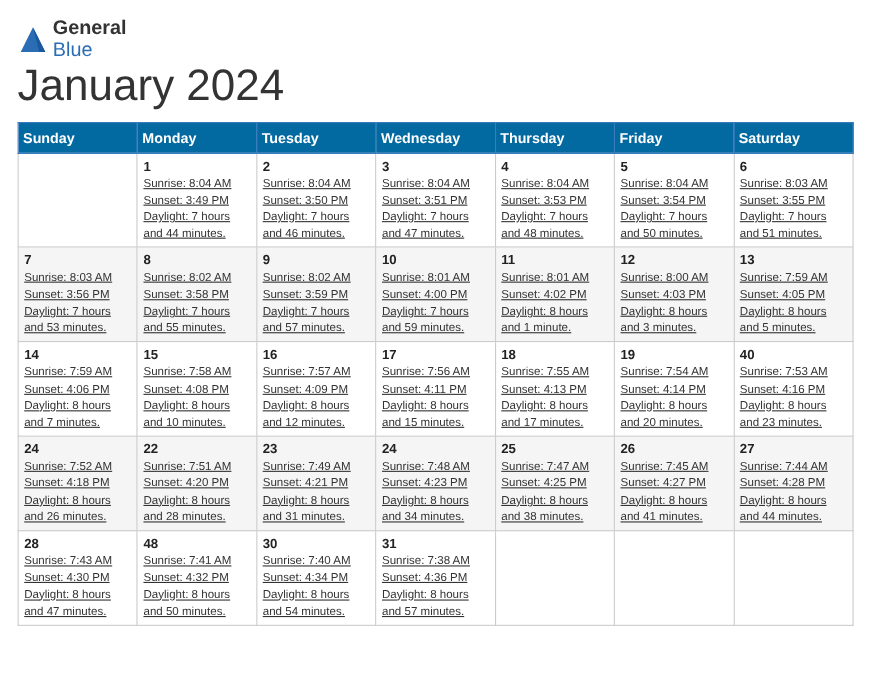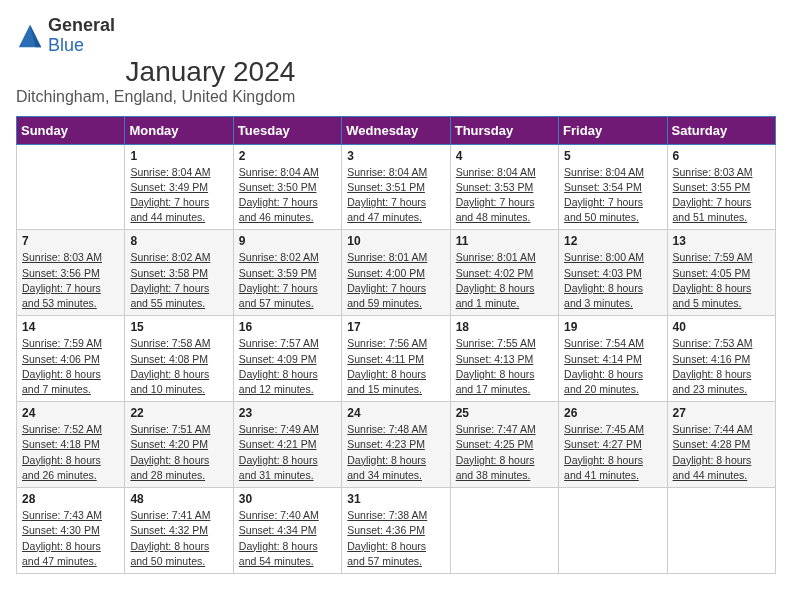--- a/index.html
+++ b/index.html
@@ -28,35 +28,35 @@
       line-height: 1.1;
     }
     .logo-icon {
       width: 28px;
       height: 28px;
     }
     .title-area {
       text-align: right;
     }
     .month-title {
-      font-size: 28px;
+      font-size: 40px;
       color: #333;
       font-weight: normal;
     }
     .location-title {
       font-size: 16px;
       color: #555;
     }
     .calendar-table {
       width: 100%;
       border-collapse: collapse;
       font-size: 11px;
     }
     .calendar-table th {
-      background-color: #701a75;
+      background-color: #0369a1;
       color: #fff;
       padding: 6px 4px;
       text-align: left;
       font-size: 13px;
       font-weight: bold;
       border: 1px solid #3a7abf;
     }
     .calendar-table td {
       border: 1px solid #ccc;
       vertical-align: top;
@@ -93,21 +93,20 @@
       <polygon points="20,4 36,36 4,36" fill="#2a6db5"></polygon>
       <polygon points="20,4 36,36 28,36" fill="#1a5a9a"></polygon>
     </svg>
     <div class="logo-text">
       <span style="font-size:18px;font-weight:bold;color:#333;">General</span>
       <span style="font-size:18px;font-weight:normal;color:#2a6db5;">Blue</span>
     </div>
   </div>
   <div class="title-area">
     <div class="month-title">January 2024</div>
-    <div class="location-title">Ditchingham, England, United Kingdom</div>
   </div>
 </div>
 
 <table class="calendar-table">
   <thead>
     <tr>
     <th>Sunday</th>
         <th>Monday</th>
         <th>Tuesday</th>
         <th>Wednesday</th>

